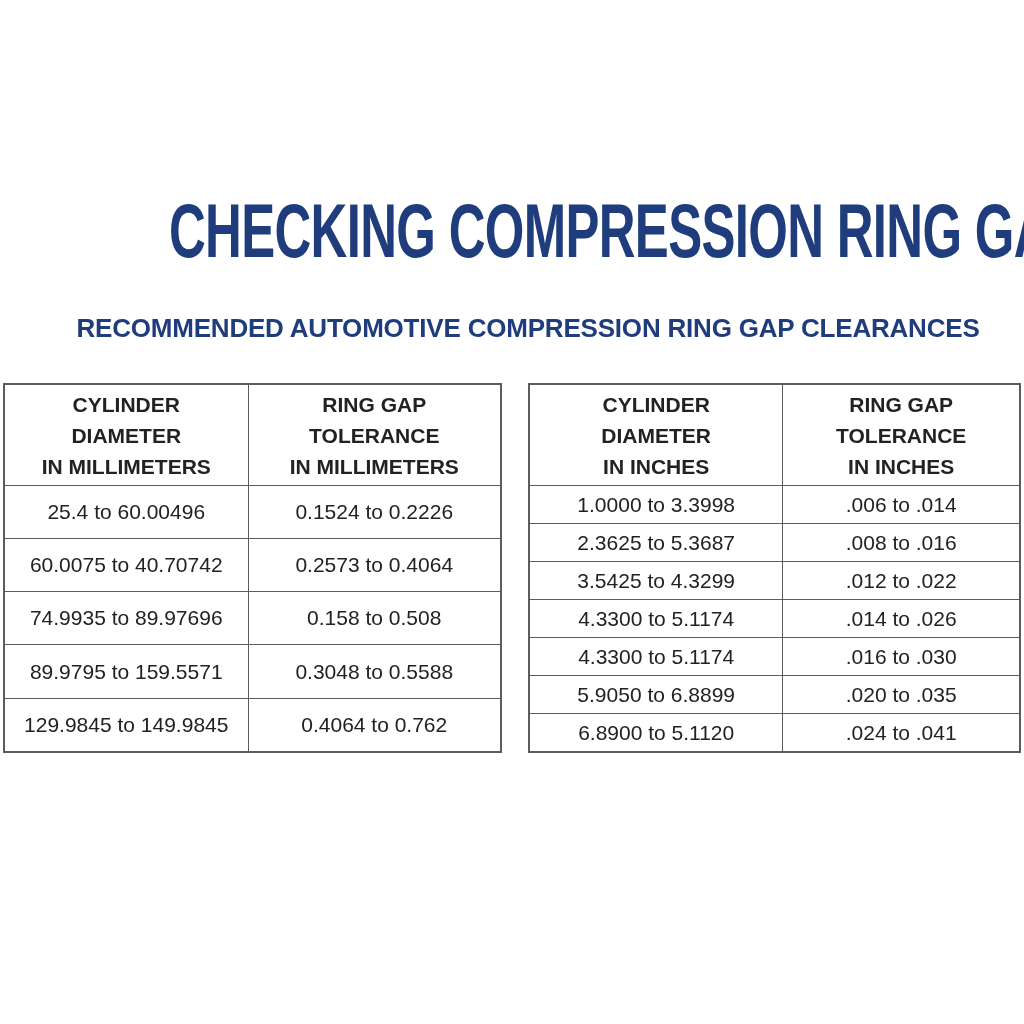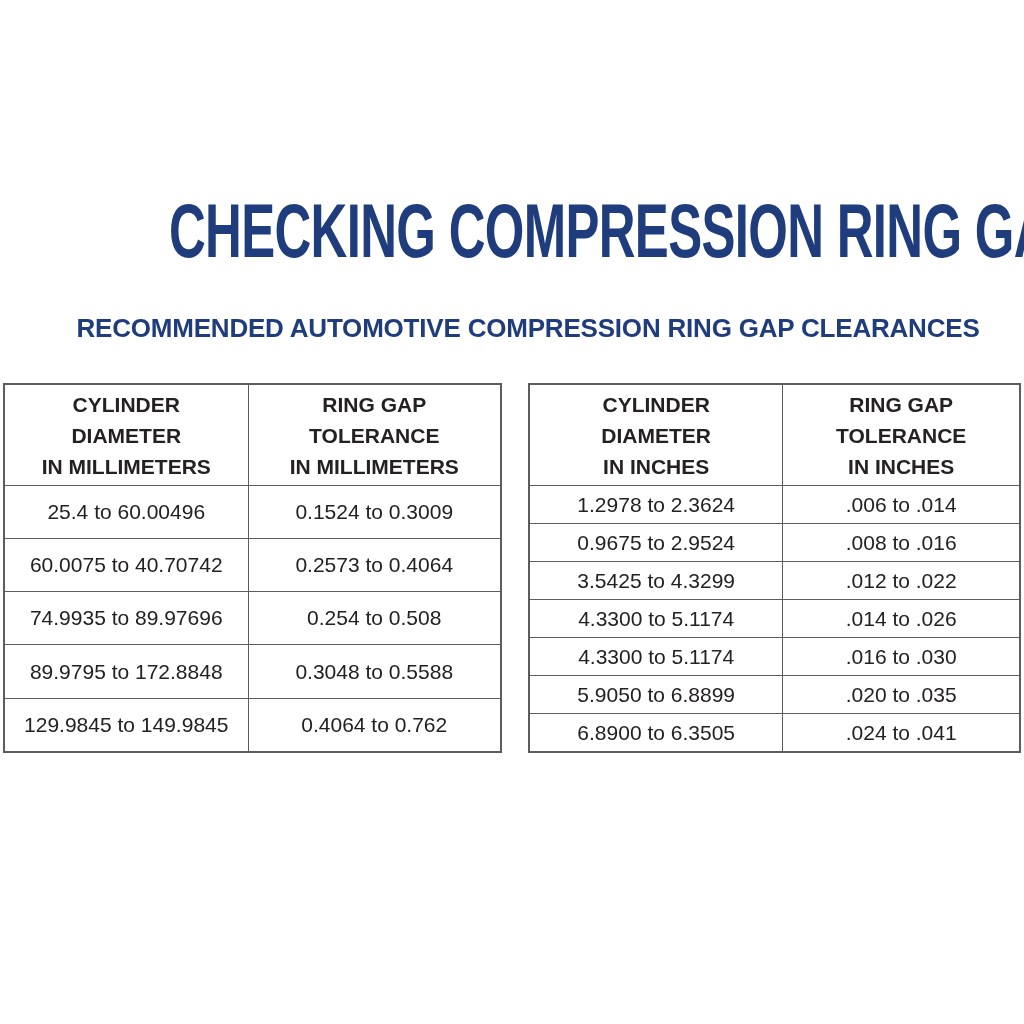--- a/index.html
+++ b/index.html
@@ -120,32 +120,32 @@
 DIAMETER
 IN MILLIMETERS</th>
         <th>RING GAP
 TOLERANCE
 IN MILLIMETERS</th>
       </tr>
     </thead>
     <tbody>
       <tr>
         <td>25.4 to 60.00496</td>
-        <td>0.1524 to 0.3009</td>
+        <td>0.1524 to 0.2226</td>
       </tr>
       <tr>
         <td>60.0075 to 40.70742</td>
         <td>0.2573 to 0.4064</td>
       </tr>
       <tr>
         <td>74.9935 to 89.97696</td>
-        <td>0.254 to 0.508</td>
-      </tr>
-      <tr>
-        <td>89.9795 to 172.8848</td>
+        <td>0.158 to 0.508</td>
+      </tr>
+      <tr>
+        <td>89.9795 to 159.5571</td>
         <td>0.3048 to 0.5588</td>
       </tr>
       <tr>
         <td>129.9845 to 149.9845</td>
         <td>0.4064 to 0.762</td>
       </tr>
     </tbody>
   </table>
 
   <table class="spec-table in">
@@ -158,43 +158,43 @@
         <th>CYLINDER
 DIAMETER
 IN INCHES</th>
         <th>RING GAP
 TOLERANCE
 IN INCHES</th>
       </tr>
     </thead>
     <tbody>
       <tr>
-        <td>1.2978 to 2.3624</td>
+        <td>1.0000 to 3.3998</td>
         <td>.006 to .014</td>
       </tr>
       <tr>
-        <td>0.9675 to 2.9524</td>
+        <td>2.3625 to 5.3687</td>
         <td>.008 to .016</td>
       </tr>
       <tr>
         <td>3.5425 to 4.3299</td>
         <td>.012 to .022</td>
       </tr>
       <tr>
         <td>4.3300 to 5.1174</td>
         <td>.014 to .026</td>
       </tr>
       <tr>
         <td>4.3300 to 5.1174</td>
         <td>.016 to .030</td>
       </tr>
       <tr>
         <td>5.9050 to 6.8899</td>
         <td>.020 to .035</td>
       </tr>
       <tr>
-        <td>6.8900 to 6.3505</td>
+        <td>6.8900 to 5.1120</td>
         <td>.024 to .041</td>
       </tr>
     </tbody>
   </table>
 
 </div>
 
 </body></html>

